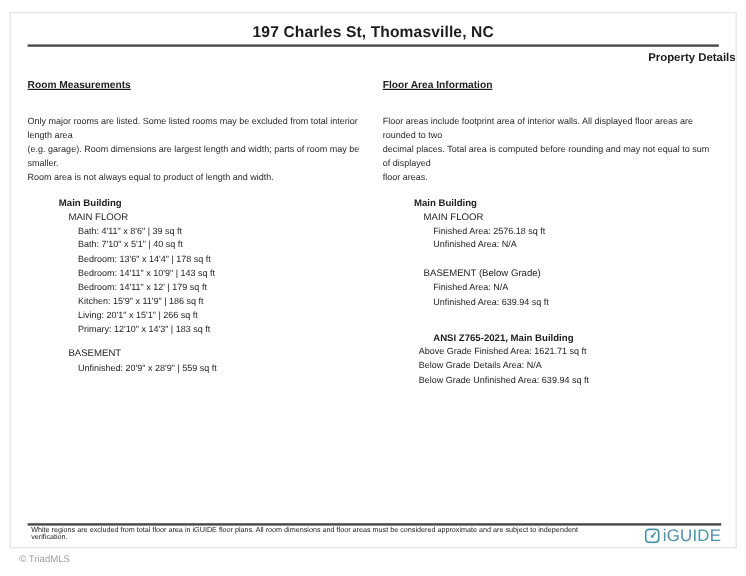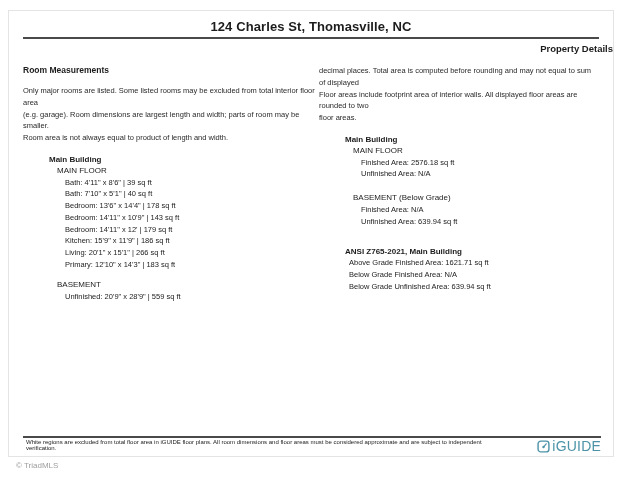--- a/index.html
+++ b/index.html
@@ -7,53 +7,53 @@
     font-family:"Liberation Sans", sans-serif; color:#1c1c1c; }
   .page { position:absolute; left:8px; top:10px; width:606px; height:447px;
     background:#ffffff; border:1px solid #e4e4e4; }
   .doc-title { margin-top:8px; text-align:center; font-size:13px; font-weight:bold;
     line-height:15px; letter-spacing:0.1px; }
   .rule { height:2px; background:#4a4a4a; margin:3px 14px 0 14px; }
   .doc-subtitle { margin-top:4px; text-align:right; font-size:9.5px; font-weight:bold; }
   .columns { display:flex; margin-top:11px; padding:0 14px; }
   .col-left { width:296px; }
   .col-right { flex:1; }
-  .section-heading { font-size:8.5px; font-weight:bold; margin-bottom:10px; }
+  .section-heading { font-size:8.5px; font-weight:bold; margin-bottom:20px;text-decoration:underline; }
   .desc-line { font-size:7.5px; line-height:11.8px; color:#2a2a2a; }
   .building-name { font-size:8px; font-weight:bold; margin-top:11px; margin-left:26px; }
   .floor-block { margin-left:34px; margin-top:1px; }
   .floor-name { font-size:8px; line-height:11.7px; }
   .detail-line { font-size:7.5px; line-height:11.7px; margin-left:8px; }
   .gap-sm { margin-top:9px; }
   .gap-md { margin-top:12px; }
-  .ansi-heading { font-size:8px; font-weight:bold; margin-top:20px; margin-left:26px; }
+  .ansi-heading { font-size:8px; font-weight:bold; margin-top:20px; margin-left:42px; }
   .ansi-lines { margin-left:22px; margin-top:1px; }
   .footer-rule { position:absolute; left:14px; width:578px; height:2px;
     background:#4a4a4a; bottom:18px; }
   .footer-disclaimer { position:absolute; left:17px; bottom:5px; font-size:6px;
     color:#222; width:470px; }
   .logo { position:absolute; right:12px; bottom:2px; display:flex; align-items:center;
     gap:2px; cursor:pointer; }
   .logo-text { font-size:14px; color:#4c93a8; letter-spacing:0.2px; }
   .copyright { position:absolute; left:16px; top:461px; font-size:8px; color:#9d9d9d; }
 </style>
 </head>
 <body>
 
 <div class="page">
 
-  <div class="doc-title">124 Charles St, Thomasville, NC</div>
+  <div class="doc-title">197 Charles St, Thomasville, NC</div>
   <div class="rule"></div>
   <div class="doc-subtitle">Property Details</div>
 
   <div class="columns">
 
     <div class="col-left">
       <div class="section-heading">Room Measurements</div>
-      <div class="desc-line">Only major rooms are listed. Some listed rooms may be excluded from total interior floor area</div>
+      <div class="desc-line">Only major rooms are listed. Some listed rooms may be excluded from total interior length area</div>
       <div class="desc-line">(e.g. garage). Room dimensions are largest length and width; parts of room may be smaller.</div>
       <div class="desc-line">Room area is not always equal to product of length and width.</div>
 
       <div class="building-name">Main Building</div>
 
       <div class="floor-block">
         <div class="floor-name">MAIN FLOOR</div>
         <div class="detail-line">Bath: 4'11" x 8'6" | 39 sq ft</div>
         <div class="detail-line">Bath: 7'10" x 5'1" | 40 sq ft</div>
         <div class="detail-line">Bedroom: 13'6" x 14'4" | 178 sq ft</div>
@@ -64,42 +64,43 @@
         <div class="detail-line">Primary: 12'10" x 14'3" | 183 sq ft</div>
       </div>
 
       <div class="floor-block gap-sm">
         <div class="floor-name">BASEMENT</div>
         <div class="detail-line">Unfinished: 20'9" x 28'9" | 559 sq ft</div>
       </div>
     </div>
 
     <div class="col-right">
+      <div class="section-heading">Floor Area Information</div>
+      <div class="desc-line">Floor areas include footprint area of interior walls. All displayed floor areas are rounded to two</div>
       <div class="desc-line">decimal places. Total area is computed before rounding and may not equal to sum of displayed</div>
-      <div class="desc-line">Floor areas include footprint area of interior walls. All displayed floor areas are rounded to two</div>
       <div class="desc-line">floor areas.</div>
 
       <div class="building-name">Main Building</div>
 
       <div class="floor-block">
         <div class="floor-name">MAIN FLOOR</div>
         <div class="detail-line">Finished Area: 2576.18 sq ft</div>
         <div class="detail-line">Unfinished Area: N/A</div>
       </div>
 
       <div class="floor-block gap-md">
         <div class="floor-name">BASEMENT (Below Grade)</div>
         <div class="detail-line">Finished Area: N/A</div>
         <div class="detail-line">Unfinished Area: 639.94 sq ft</div>
       </div>
 
       <div class="ansi-heading">ANSI Z765-2021, Main Building</div>
       <div class="ansi-lines">
         <div class="detail-line">Above Grade Finished Area: 1621.71 sq ft</div>
-        <div class="detail-line">Below Grade Finished Area: N/A</div>
+        <div class="detail-line">Below Grade Details Area: N/A</div>
         <div class="detail-line">Below Grade Unfinished Area: 639.94 sq ft</div>
       </div>
     </div>
 
   </div>
 
   <div class="footer-rule"></div>
   <div class="footer-disclaimer">White regions are excluded from total floor area in iGUIDE floor plans. All room dimensions and floor areas must be considered approximate and are subject to independent verification.</div>
 
   <div class="logo">

